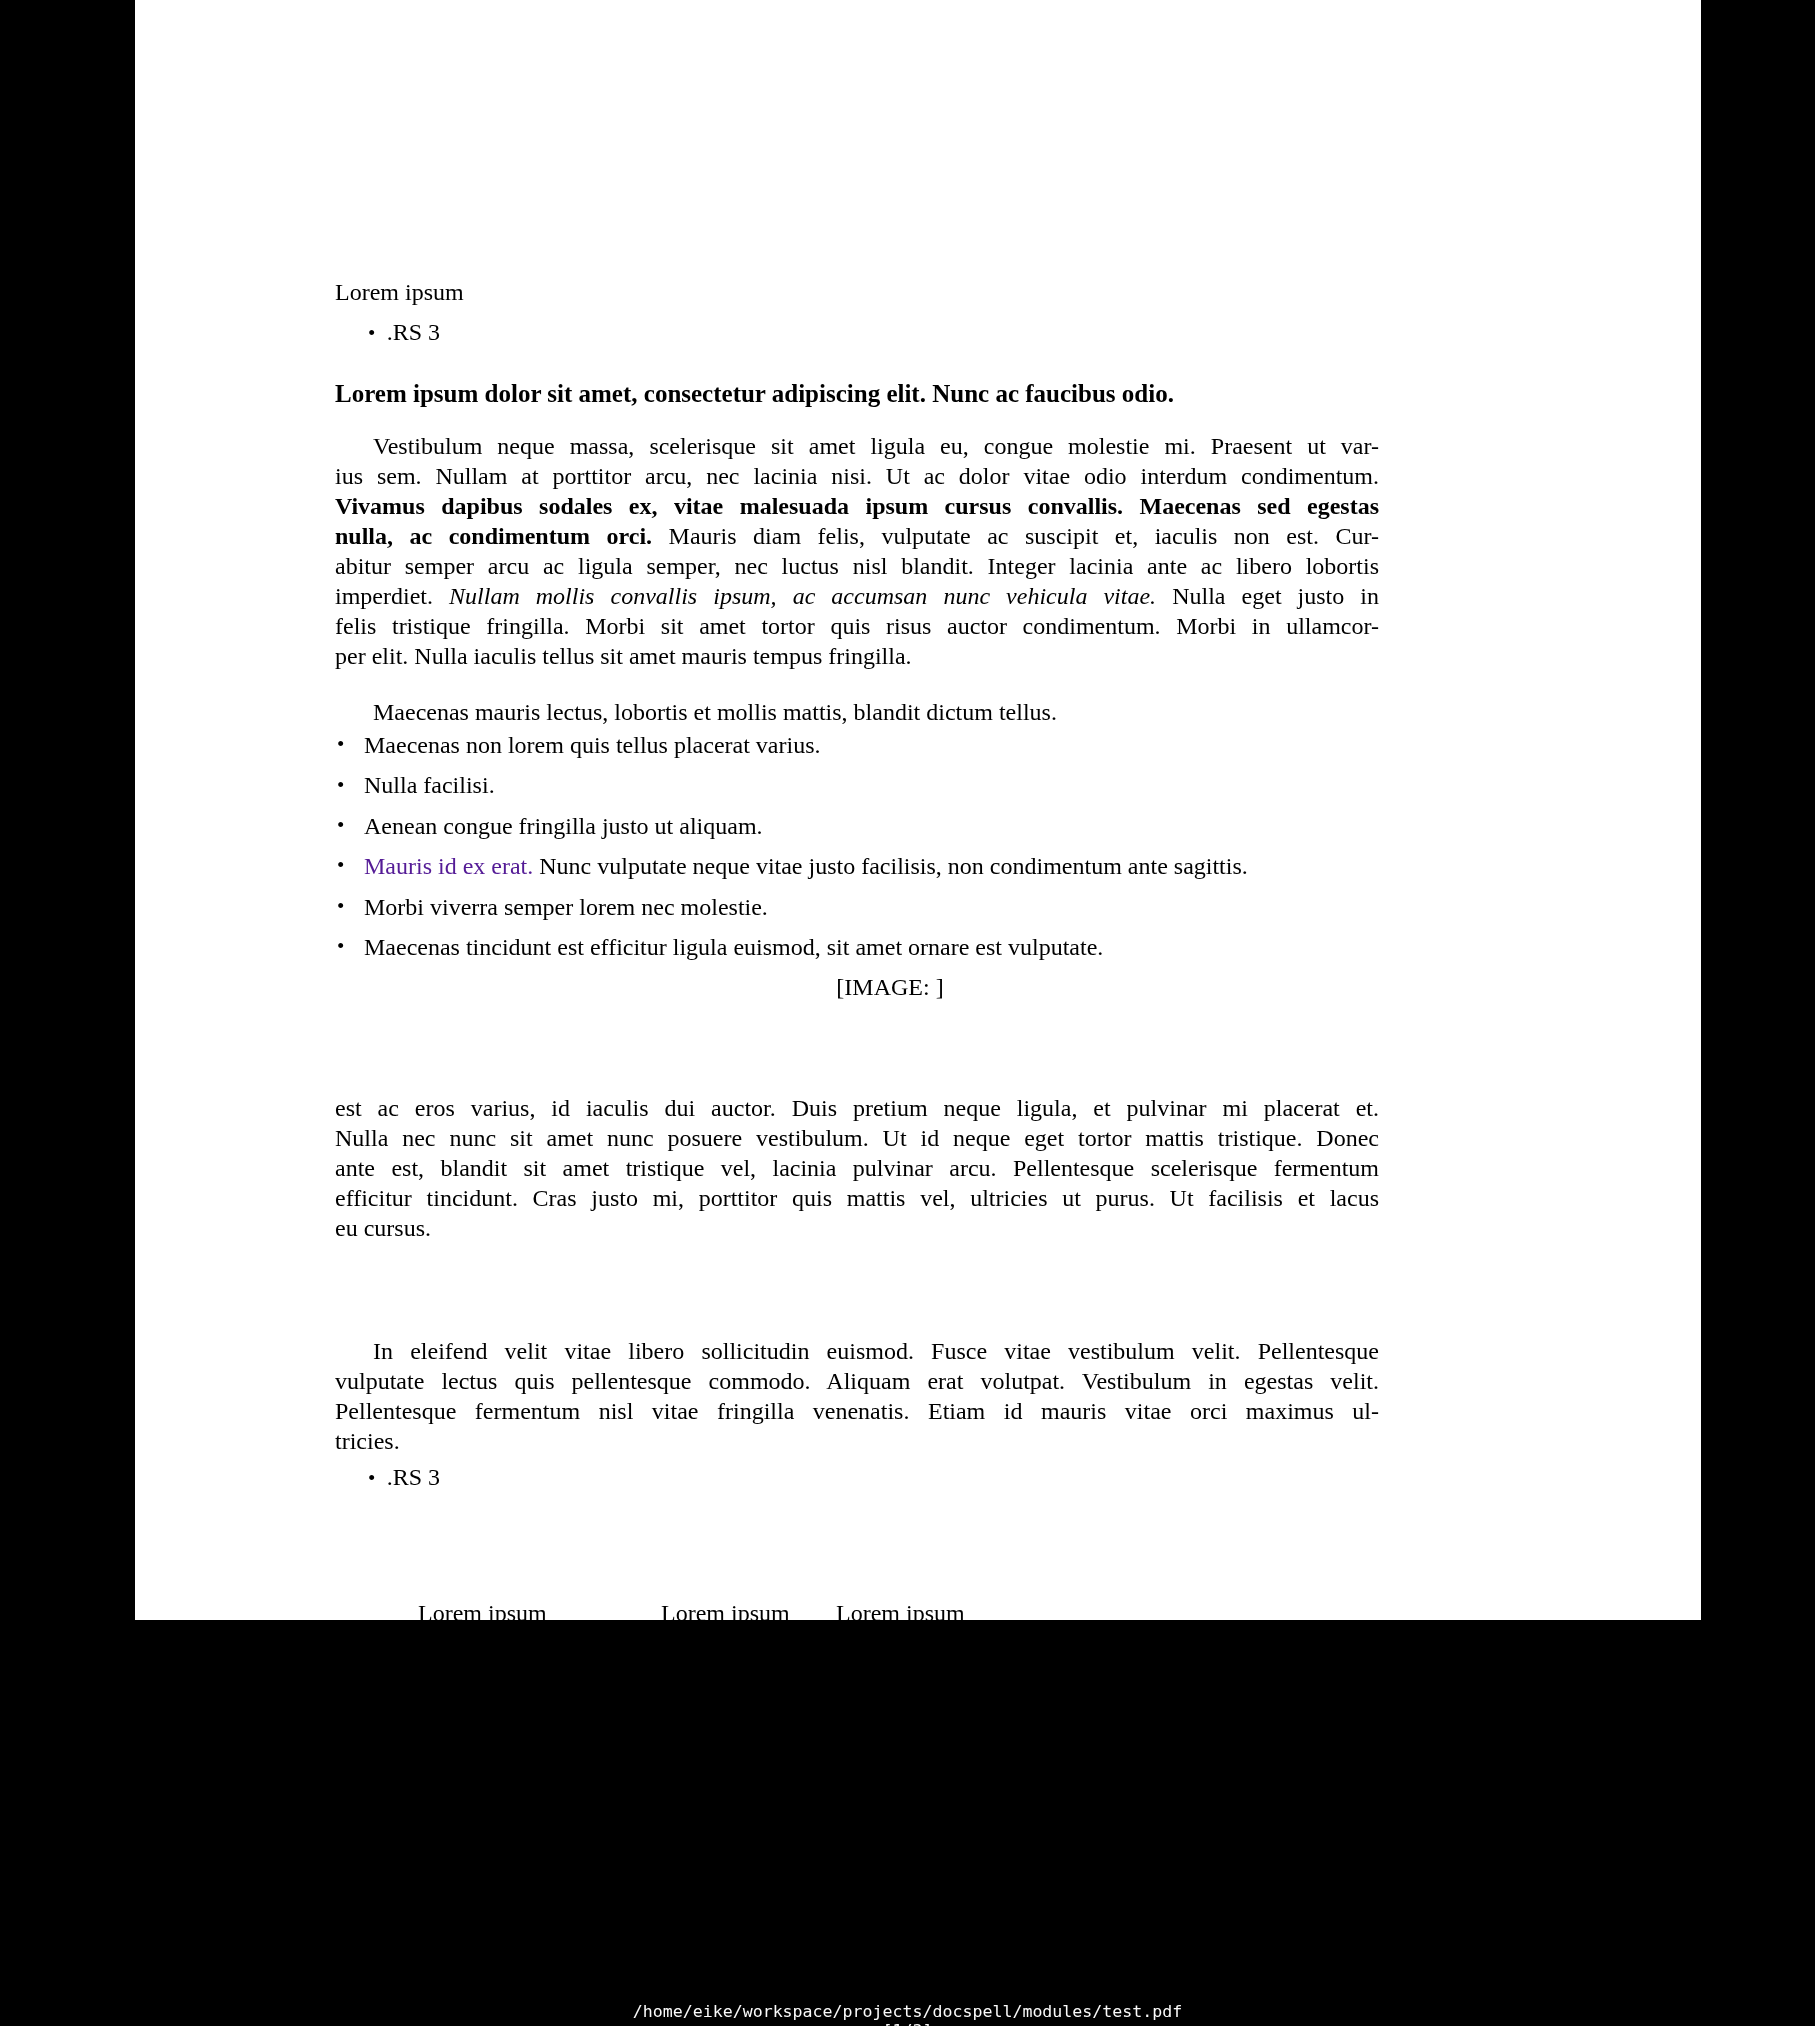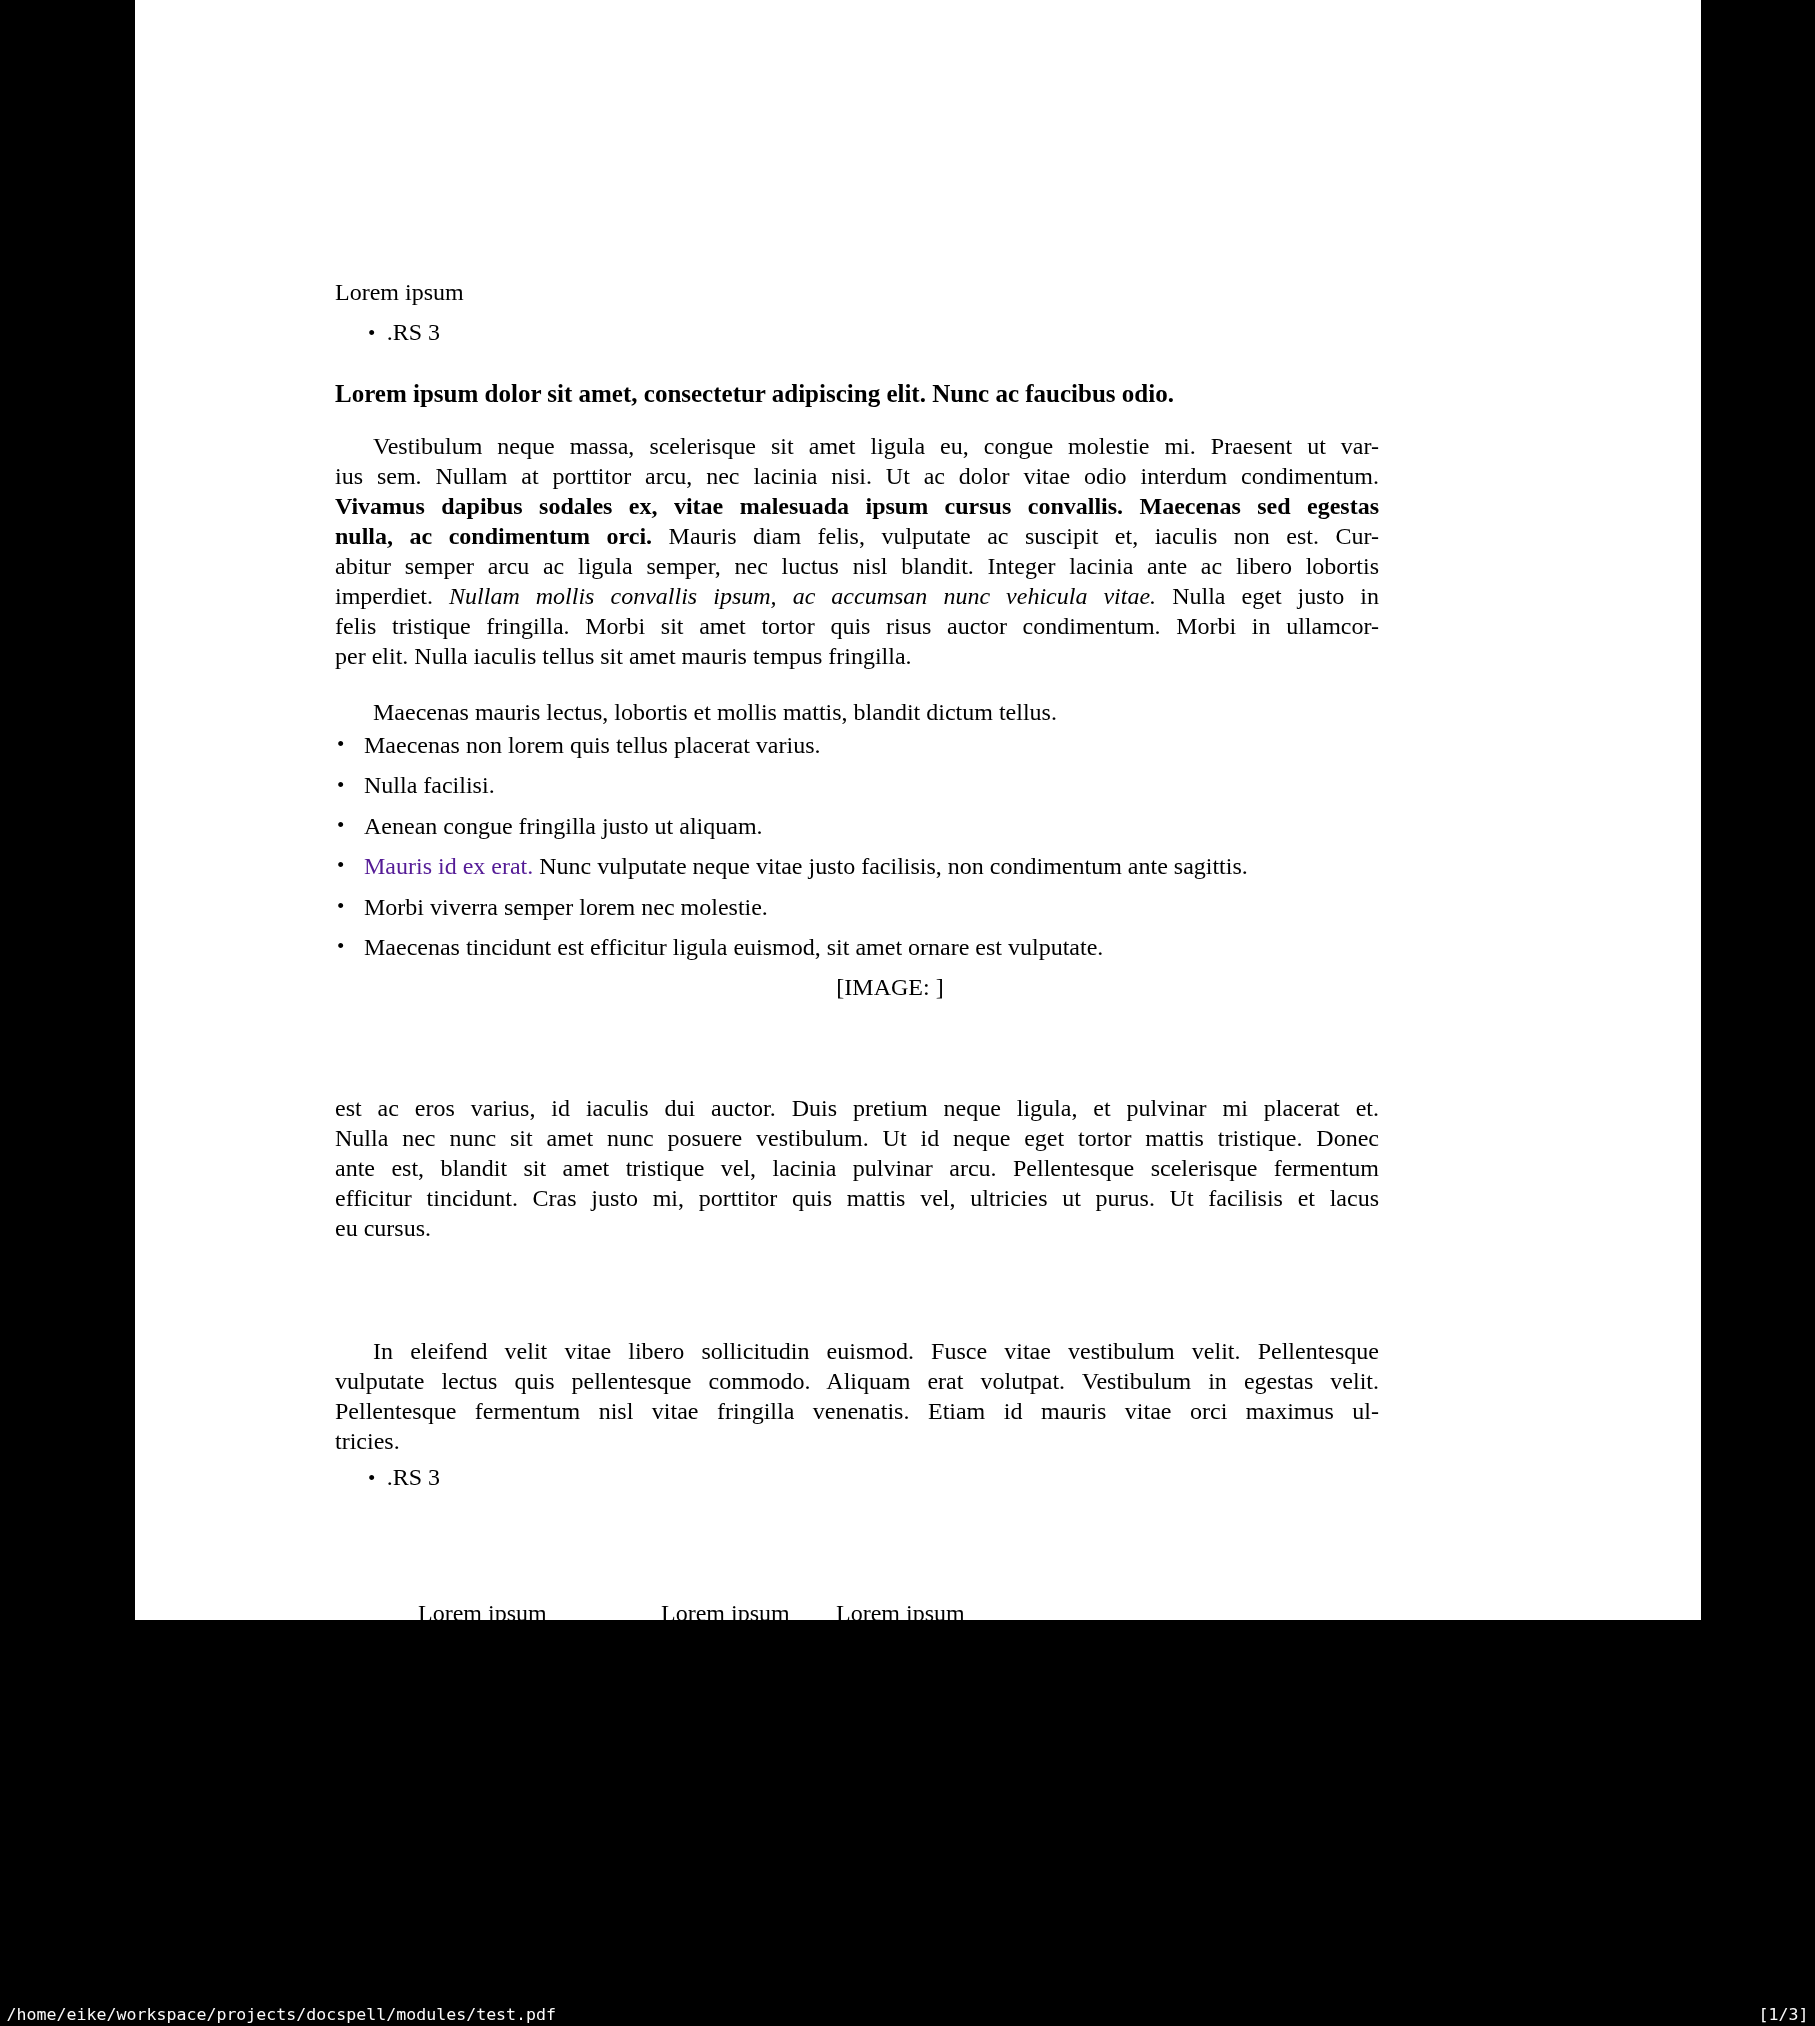--- a/index.html
+++ b/index.html
@@ -18,21 +18,21 @@
   .bullet-item{position:relative;padding-left:29px;margin-bottom:10.4px;}
   .bullet-item .bg{position:absolute;left:1.9px;top:-0.9px;font-size:21px;}
   .tbl{position:absolute;display:grid;grid-template-columns:51px 243px 175px 218px;
        font-size:24px;line-height:31px;color:#000000;}
   .tbl .cell{min-height:31px;}
   .c1line{width:218px;text-align:justify;overflow:hidden;}
   .c1line.jl{text-align-last:justify;}
   #statusbar{position:absolute;left:0;top:2002px;width:1815px;height:24.6px;background:#000000;
        color:#fbfbfb;font-family:"DejaVu Sans Mono",monospace;font-size:16.6px;
        display:flex;align-items:center;justify-content:space-between;
-       padding:0 6.6px;box-sizing:border-box;white-space:pre;}
+       padding:0 6.6px;box-sizing:border-box;white-space:pre;flex-direction:column;}
 </style>
 </head>
 <body>
 
 <div id="page">
     <div class="blk" style="top: 277px;">Lorem ipsum</div>
     <div class="blk rsline" style="top: 317px; left: 233px;"><span class="bg">•</span><span>.RS 3</span></div>
     <div class="blk heading" style="top: 378px;">Lorem ipsum dolor sit amet, consectetur adipiscing elit. Nunc ac faucibus odio.</div>
     <div class="blk" style="top: 431px;">
       <div class="pline jl ind"><span>Vestibulum neque massa, scelerisque sit amet ligula eu, congue molestie mi. Praesent ut var-</span></div>

